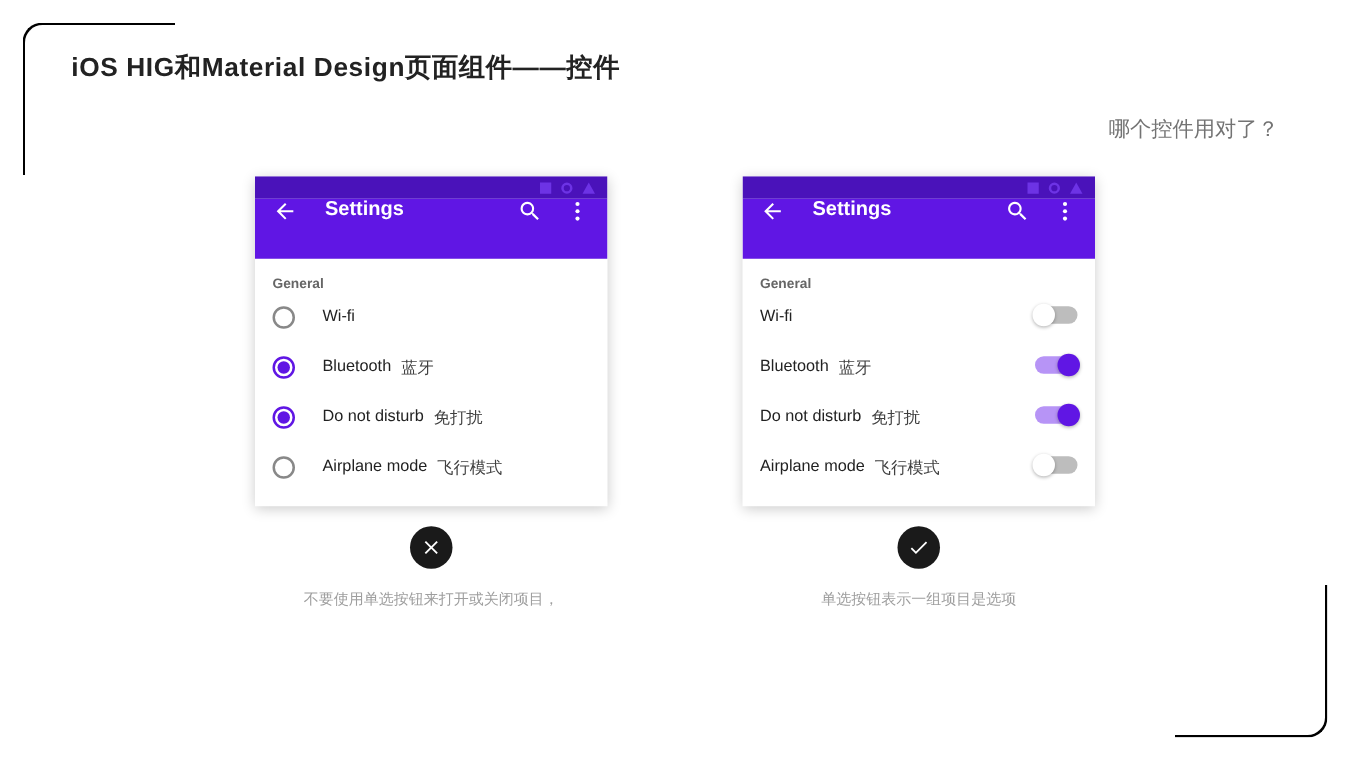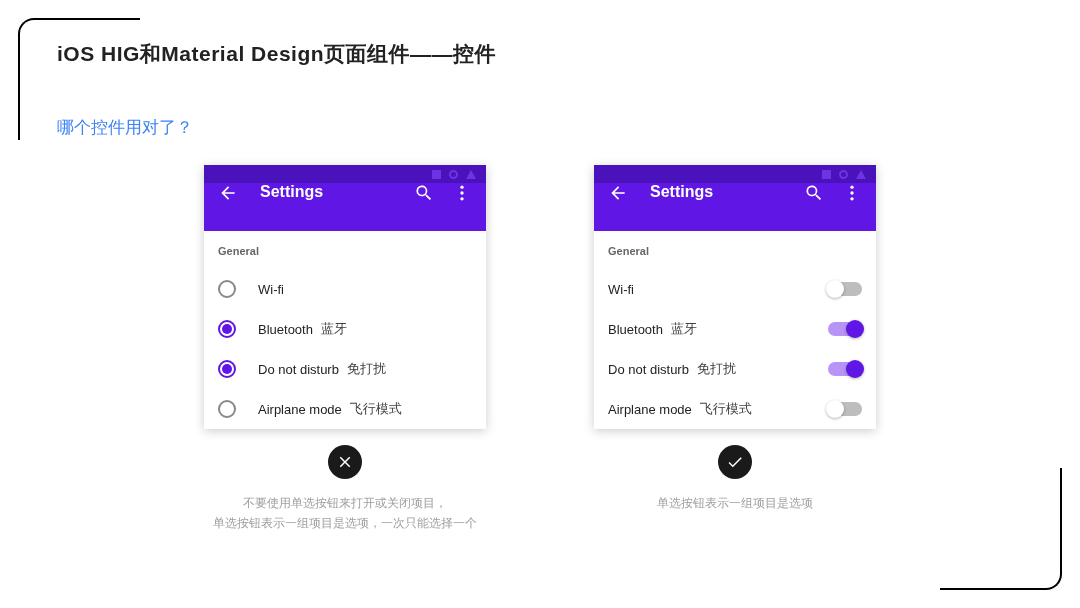--- a/index.html
+++ b/index.html
@@ -3,35 +3,35 @@
 <meta charset="utf-8">
 <style>
 *{margin:0;padding:0;box-sizing:border-box}
 body{font-family:-apple-system,BlinkMacSystemFont,"PingFang SC","Microsoft YaHei",sans-serif;background:#fff;width:1080px;height:608px;position:relative}
 .frame{position:absolute;left:18px;top:18px;right:18px;bottom:18px;pointer-events:none}
 .frame::before,.frame::after{content:"";position:absolute;width:120px;height:120px;border:2px solid #000}
 .frame::before{top:0;left:0;border-right:none;border-bottom:none;border-top-left-radius:16px}
 .frame::after{bottom:0;right:0;border-left:none;border-top:none;border-bottom-right-radius:16px}
 .slide{padding:40px 57px}
 .title{font-size:21px;font-weight:700;color:#222;letter-spacing:.5px}
-.question{text-align:left;font-size:17px;color:#3b82f6;margin-top:48px;margin-bottom:26px}
+.question{text-align:right;font-size:17px;color:#737373;margin-top:24px;margin-bottom:26px}
 .cards{display:flex;justify-content:center;gap:108px}
 .col{display:flex;flex-direction:column;align-items:center}
 .card{width:282px;background:#fff;box-shadow:0 2px 10px rgba(0,0,0,.2);overflow:hidden}
 .statusbar{background:#4a12ba;height:18px;display:flex;justify-content:flex-end;align-items:center;gap:8px;padding-right:10px}
 .sb-sq{width:9px;height:9px;background:#6d33e5}
 .sb-ci{width:9px;height:9px;border-radius:50%;border:2px solid #6d33e5}
 .sb-tr{width:0;height:0;border-left:5px solid transparent;border-right:5px solid transparent;border-bottom:9px solid #6d33e5}
 .appbar{background:#6016e4;height:48px;display:flex;padding:0 14px;color:#fff}
 .ab-back{flex:0 0 auto;margin-right:22px}
 .ab-title{font-size:16px;font-weight:600;flex:1}
 .ab-search{margin-right:18px}
 svg{display:block}
 .section{font-size:11px;color:#666;padding:14px 14px 12px;font-weight:700}
-.row{display:flex;align-items:center;height:40px;padding:0 14px}
+.row{display:flex;height:40px;padding:0 14px}
 .row .ctrl{flex:0 0 40px;display:flex;justify-content:flex-start}
 .row .lbl{font-size:13px;color:#222}
 .row .anno{font-size:13px;color:#404040;margin-left:8px}
 .row .sp{flex:1}
 .radio{width:18px;height:18px;border-radius:50%;border:2px solid #888;display:flex;align-items:center;justify-content:center}
 .radio.on{border-color:#6016e4}
 .radio.on .dot{width:10px;height:10px;border-radius:50%;background:#6016e4}
 .switch{position:relative;width:34px;height:14px;border-radius:10px}
 .sw-track{position:absolute;inset:0;border-radius:10px}
 .sw-knob{position:absolute;width:18px;height:18px;border-radius:50%;top:-2px;box-shadow:0 1px 3px rgba(0,0,0,.3)}
@@ -121,21 +121,20 @@
           </div>
         </div>
       </div>
       <div class="badge">
         <svg viewBox="0 0 24 24">
             <path fill="#fff" d="M19 6.4 17.6 5 12 10.6 6.4 5 5 6.4 10.6 12 5 17.6 6.4 19 12 13.4 17.6 19 19 17.6 13.4 12z"></path>
           </svg>
       </div>
       <div class="caption">
         <div>不要使用单选按钮来打开或关闭项目，</div>
-        <div>单选按钮表示一组项目是选项，一次只能选择一个</div>
       </div>
     </div>
 
     <div class="col">
       <div class="card">
         <div class="statusbar">
           <div class="sb-sq"></div>
           <div class="sb-ci"></div>
           <div class="sb-tr"></div>
         </div>

